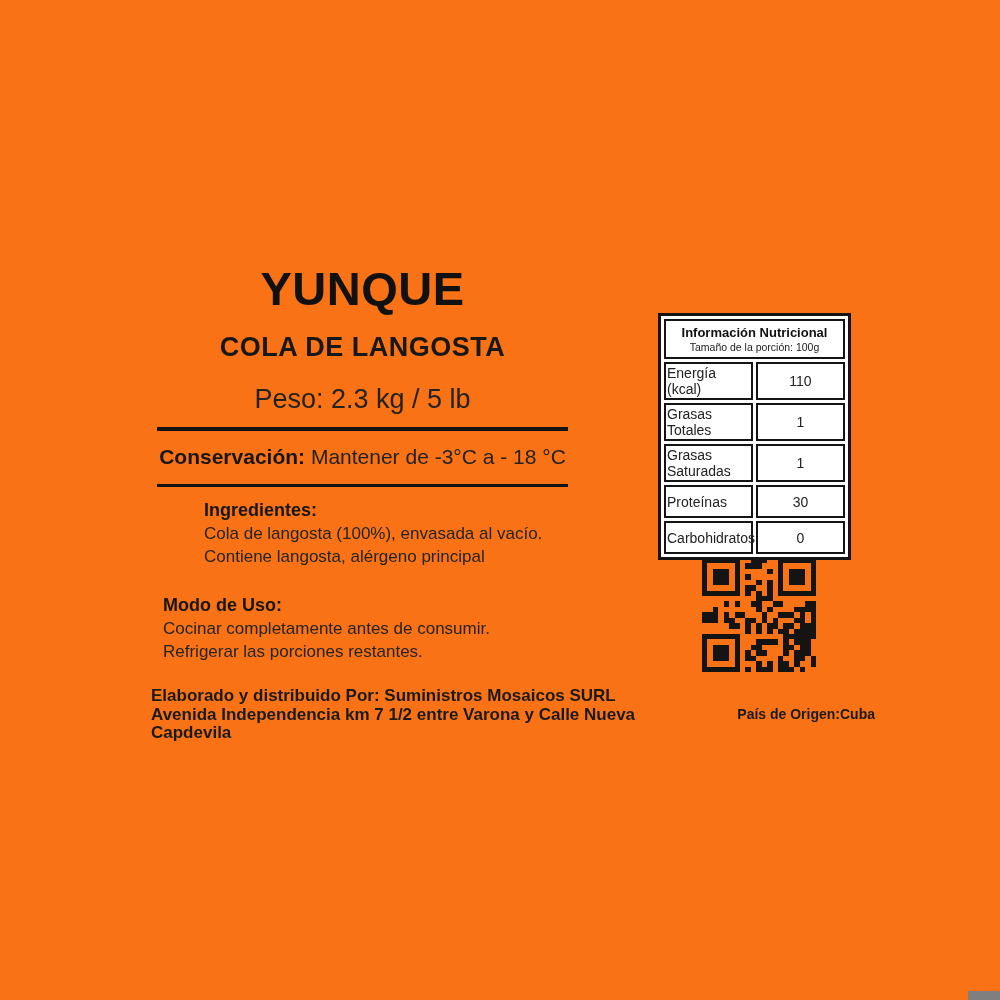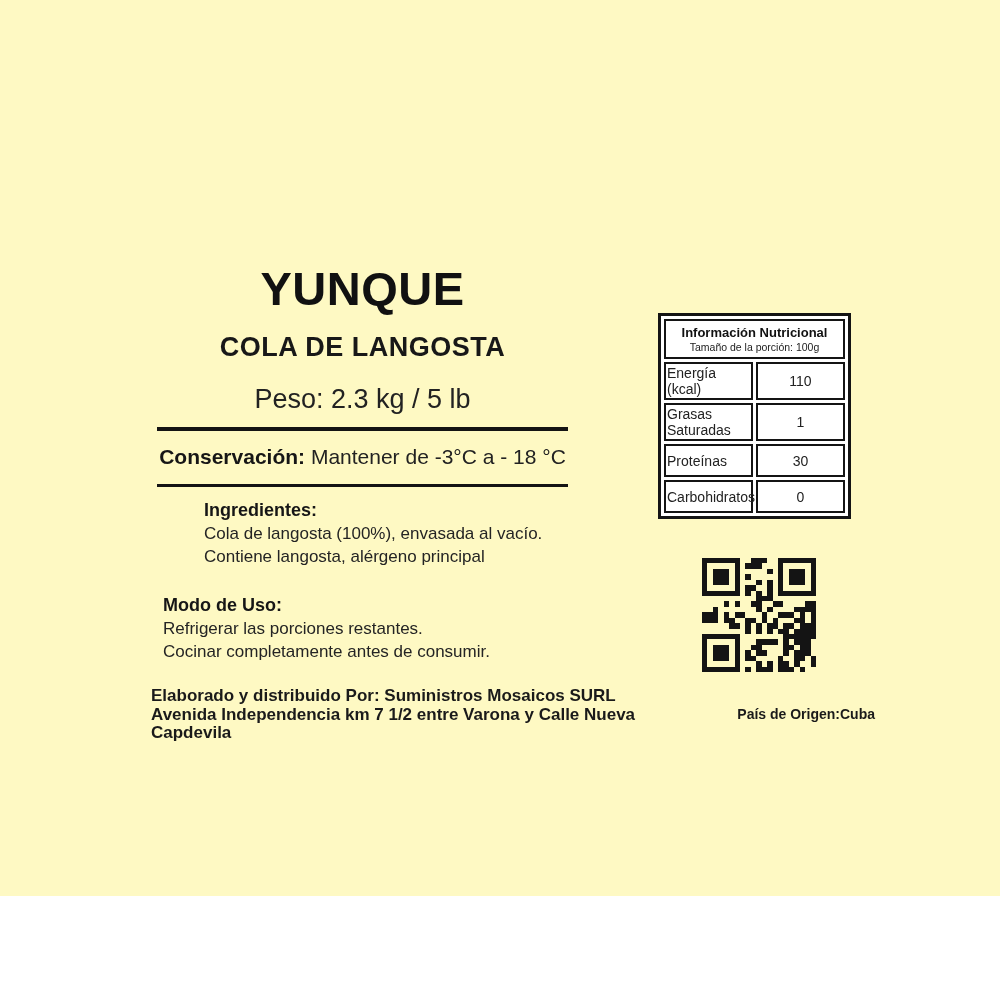--- a/index.html
+++ b/index.html
@@ -1,17 +1,17 @@
 <!DOCTYPE html>
 <html><head>
 <meta charset="utf-8">
 <style>
   html,body{margin:0;padding:0;background:#ffffff;}
   .canvas{
-    position:relative;width:1000px;height:896px;background:#fef9c3;overflow:hidden;
+    position:relative;width:1000px;height:1000px;background:#f97316;overflow:hidden;
     font-family:"Liberation Sans",sans-serif;color:#1c1c1c;
   }
   .abs{position:absolute;}
   .brand{
     left:157px;top:258px;width:411px;height:62px;line-height:62px;
     text-align:center;font-size:47px;font-weight:700;color:#111;letter-spacing:0.5px;
   }
   .product{
     left:157px;top:330px;width:411px;line-height:34px;
     text-align:center;font-size:27px;font-weight:700;color:#181818;letter-spacing:0.5px;
@@ -68,40 +68,44 @@
   <div class="abs rule rule2"></div>
 
   <div class="abs section ingredients">
     <div class="sec-heading">Ingredientes:</div>
     <div>Cola de langosta (100%), envasada al vacío.</div>
     <div>Contiene langosta, alérgeno principal</div>
   </div>
 
   <div class="abs section usage">
     <div class="sec-heading">Modo de Uso:</div>
+    <div>Cocinar completamente antes de consumir.</div>
     <div>Refrigerar las porciones restantes.</div>
-    <div>Cocinar completamente antes de consumir.</div>
   </div>
 
   <div class="abs distributor">
     <div>Elaborado y distribuido Por: Suministros Mosaicos SURL</div>
     <div>Avenida Independencia km 7 1/2 entre Varona y Calle Nueva Capdevila</div>
   </div>
 
   <table class="nutrition">
     <tbody>
         <tr>
       <td class="nut-header" colspan="2">
         <div class="nut-title">Información Nutricional</div>
         <div class="nut-serving">Tamaño de la porción: 100g</div>
       </td>
     </tr>
     <tr>
       <td class="nut-label">Energía (kcal)</td>
       <td class="nut-value">110</td>
+    </tr>
+    <tr>
+      <td class="nut-label">Grasas Totales</td>
+      <td class="nut-value">1</td>
     </tr>
     <tr>
       <td class="nut-label">Grasas Saturadas</td>
       <td class="nut-value">1</td>
     </tr>
     <tr>
       <td class="nut-label">Proteínas</td>
       <td class="nut-value">30</td>
     </tr>
     <tr>

